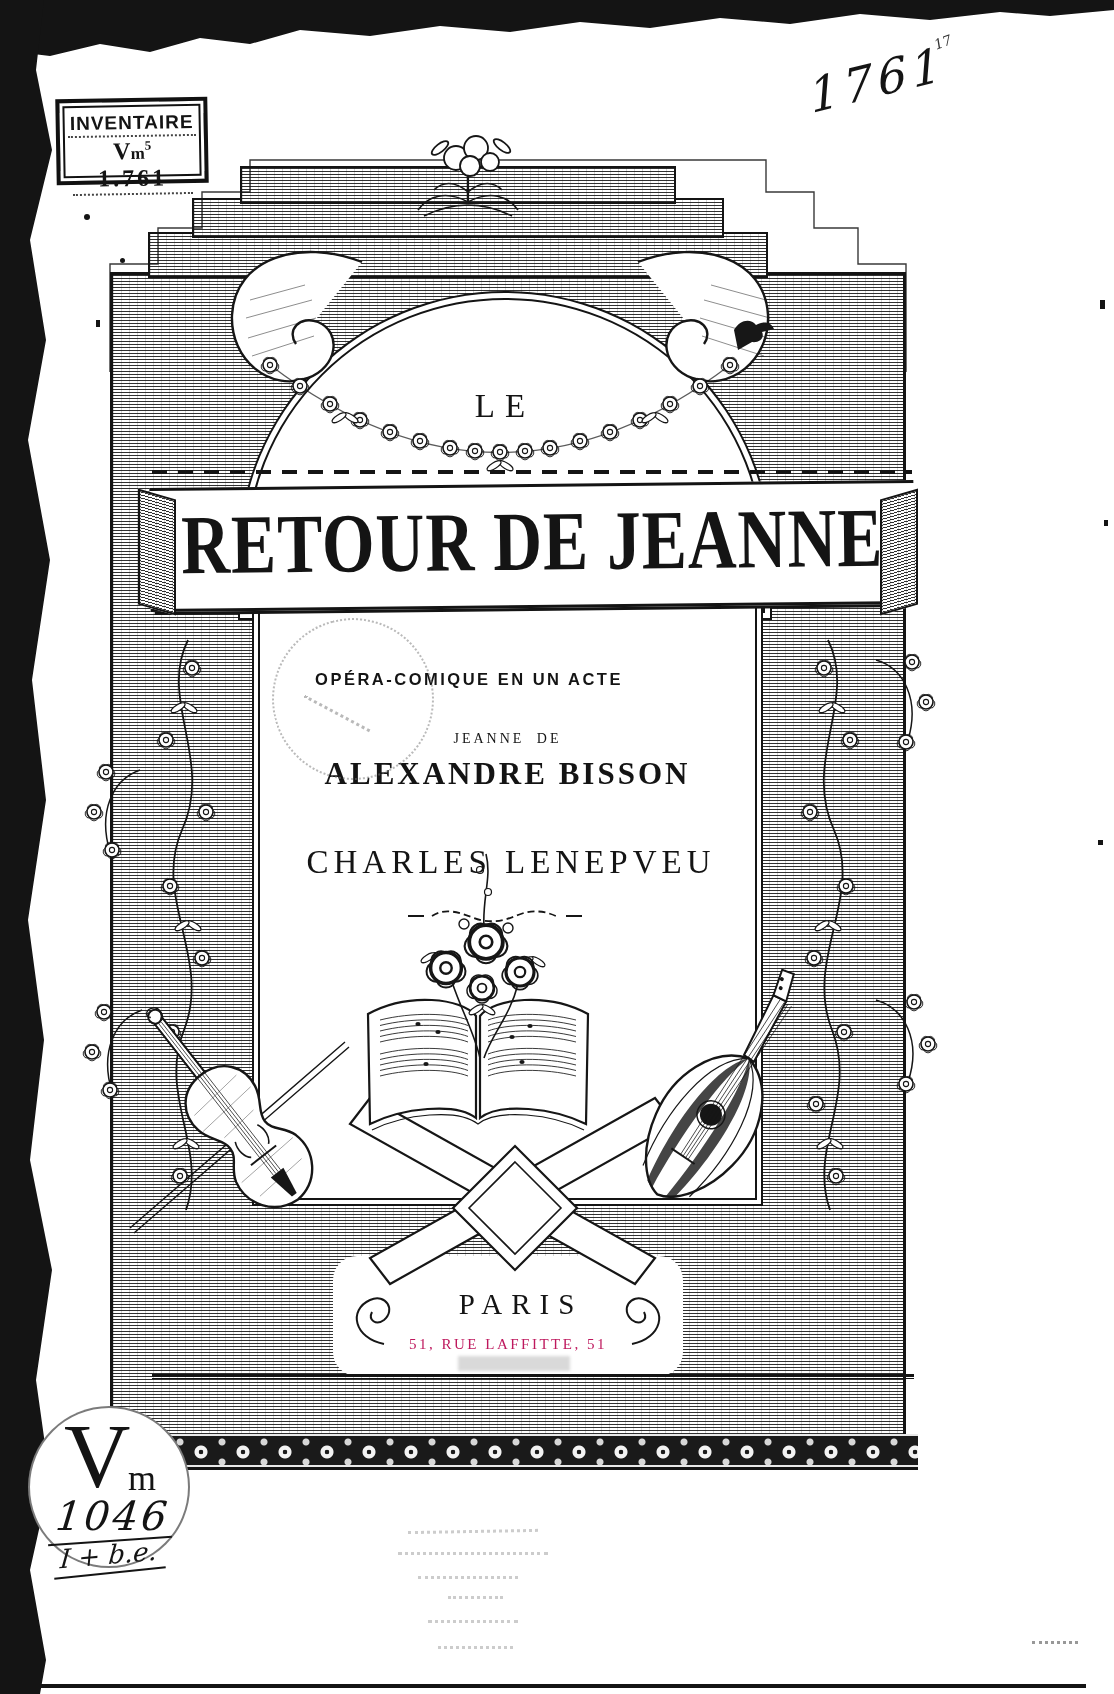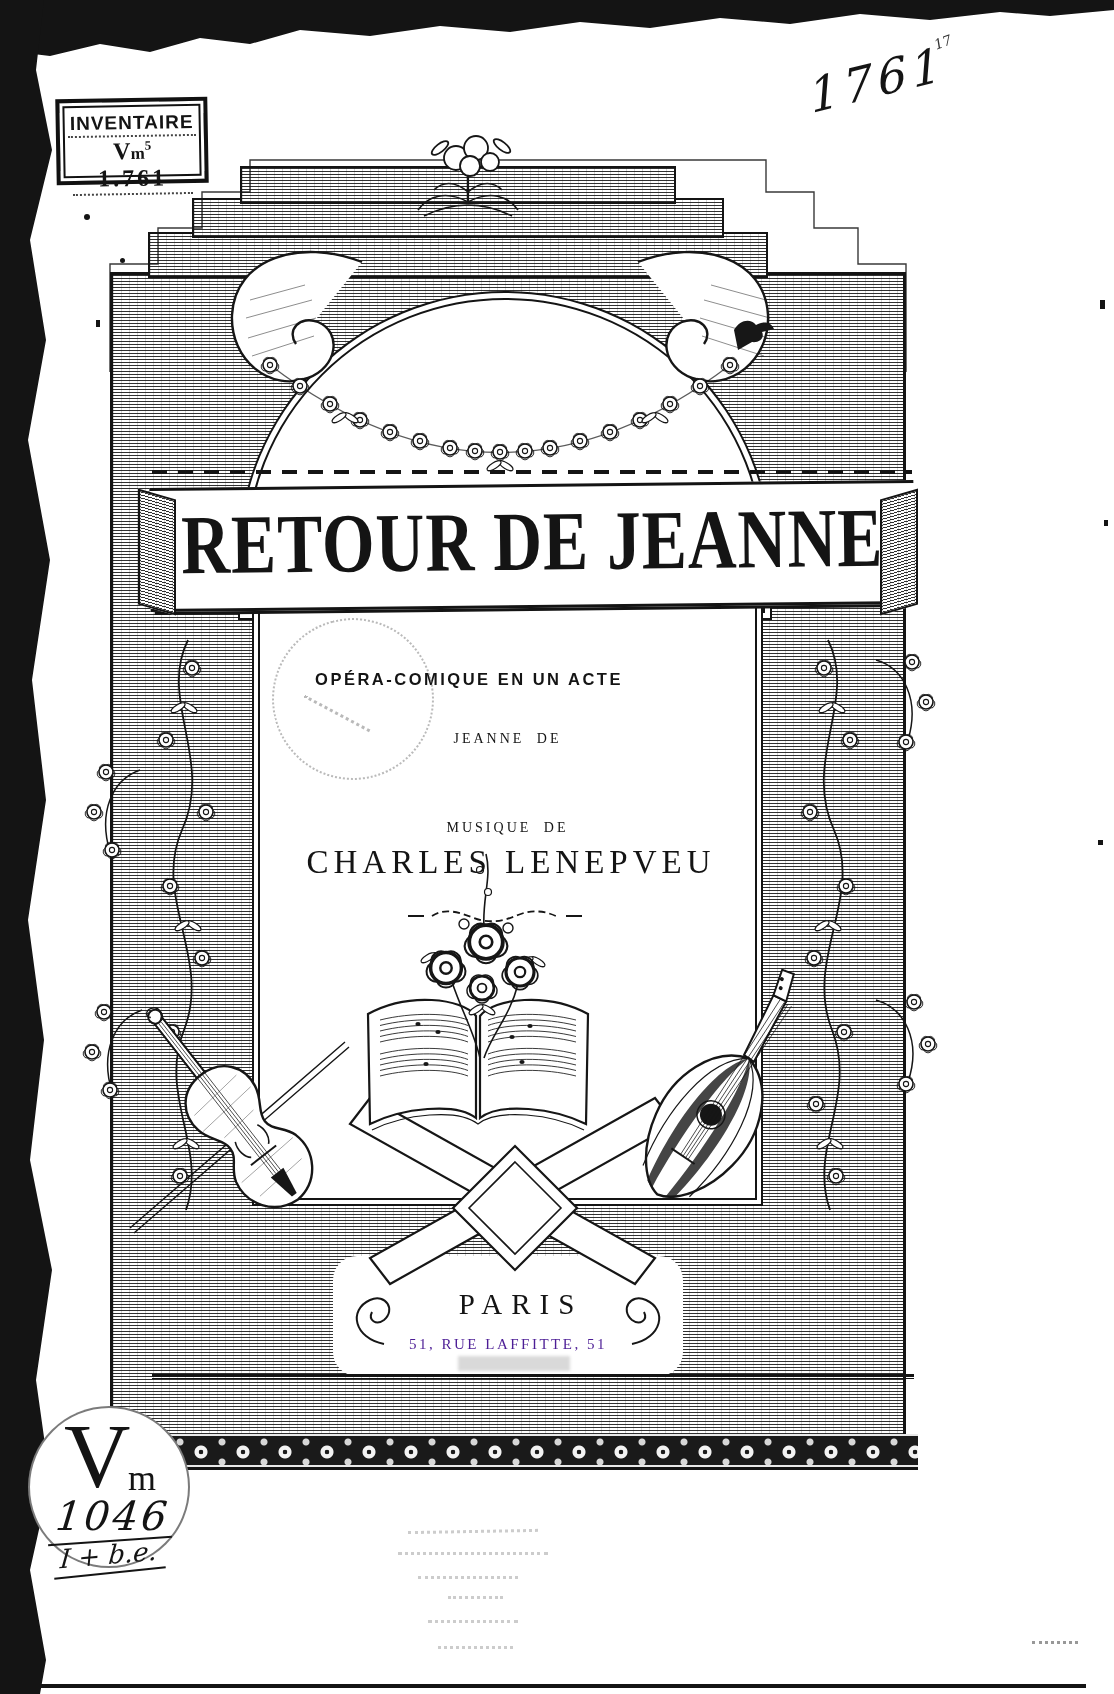--- a/index.html
+++ b/index.html
@@ -237,32 +237,33 @@
   <div class="abs" style="left:150px;top:484px;width:764px;height:124px;background:#fff;
               border-top:3px solid #141414;border-bottom:3.5px solid #141414;
               box-shadow:0 7px 0 -4px #141414;transform:rotate(-0.6deg);z-index:5"></div>
   <div class="abs hatch" style="left:138px;top:494px;width:38px;height:116px;border:2px solid #141414;transform:skewY(16deg);z-index:6"></div>
   <div class="abs hatch" style="left:880px;top:494px;width:38px;height:116px;border:2px solid #141414;transform:skewY(-16deg);z-index:6"></div>
   <div class="abs ctr" style="left:150px;top:500px;width:764px;z-index:7;transform:rotate(-0.6deg)">
     <span style="display:inline-block;font-size:69px;font-weight:bold;letter-spacing:1px;line-height:1;
                  transform:scale(.98,1.22);transform-origin:center top">RETOUR DE JEANNE</span>
   </div>
 
+  <div class="abs ctr" style="left:245px;top:388px;width:520px;font-size:33px;letter-spacing:10px;z-index:6">LE</div>
 
   <div class="abs ctr sans" style="left:258px;top:670px;width:422px;font-size:16.5px;font-weight:bold;letter-spacing:2.5px;z-index:6">OPÉRA-COMIQUE EN UN ACTE</div>
   <div class="abs ctr" style="left:258px;top:731px;width:499px;font-size:14px;letter-spacing:3px;word-spacing:6px;z-index:6">JEANNE DE</div>
-  <div class="abs ctr" style="left:258px;top:820px;width:499px;font-size:14px;letter-spacing:3px;word-spacing:6px;z-index:6">MUSIQUE DE</div>
+  <div class="abs ctr" style="left:258px;top:756px;width:499px;font-size:31px;font-weight:bold;letter-spacing:3px;z-index:6">ALEXANDRE BISSON</div>
   <div class="abs ctr" style="left:258px;top:844px;width:506px;font-size:33px;letter-spacing:5px;z-index:6">CHARLES LENEPVEU</div>
 
   <div class="abs" style="left:272px;top:618px;width:162px;height:162px;border:2px dotted #777;border-radius:50%;
               opacity:.5;transform:rotate(-15deg);z-index:7"></div>
   <div class="abs" style="left:300px;top:712px;width:74px;height:0;border-top:3px dotted #666;opacity:.45;transform:rotate(28deg);z-index:7"></div>
 
   <div class="abs ctr" style="left:346px;top:1288px;width:350px;font-size:29px;letter-spacing:9px;z-index:6">PARIS</div>
-  <div class="abs ctr" style="left:333px;top:1336px;width:350px;font-size:15px;letter-spacing:2.5px;color:#4c1d95;z-index:6">51, RUE LAFFITTE, 51</div>
+  <div class="abs ctr" style="left:333px;top:1336px;width:350px;font-size:15px;letter-spacing:2.5px;color:#be185d;z-index:6">51, RUE LAFFITTE, 51</div>
   <div class="abs" style="left:458px;top:1356px;width:112px;height:15px;background:#555;opacity:.22;filter:blur(1.5px);z-index:6"></div>
 
   <div class="abs" style="left:152px;top:1374px;width:762px;height:5px;border-top:3px solid #141414;border-bottom:1.5px solid #141414;z-index:6"></div>
 
   <div class="abs" style="left:148px;top:1434px;width:770px;height:36px;z-index:5;
               background-color:#1a1a1a;
               background-image:
                 radial-gradient(circle at 11px 18px, #1a1a1a 2px, rgba(0,0,0,0) 2.6px),
                 radial-gradient(circle at 11px 18px, #f2f2f2 6px, rgba(0,0,0,0) 7px),
                 radial-gradient(circle at 32px 8px, #d8d8d8 3px, rgba(0,0,0,0) 4px),

